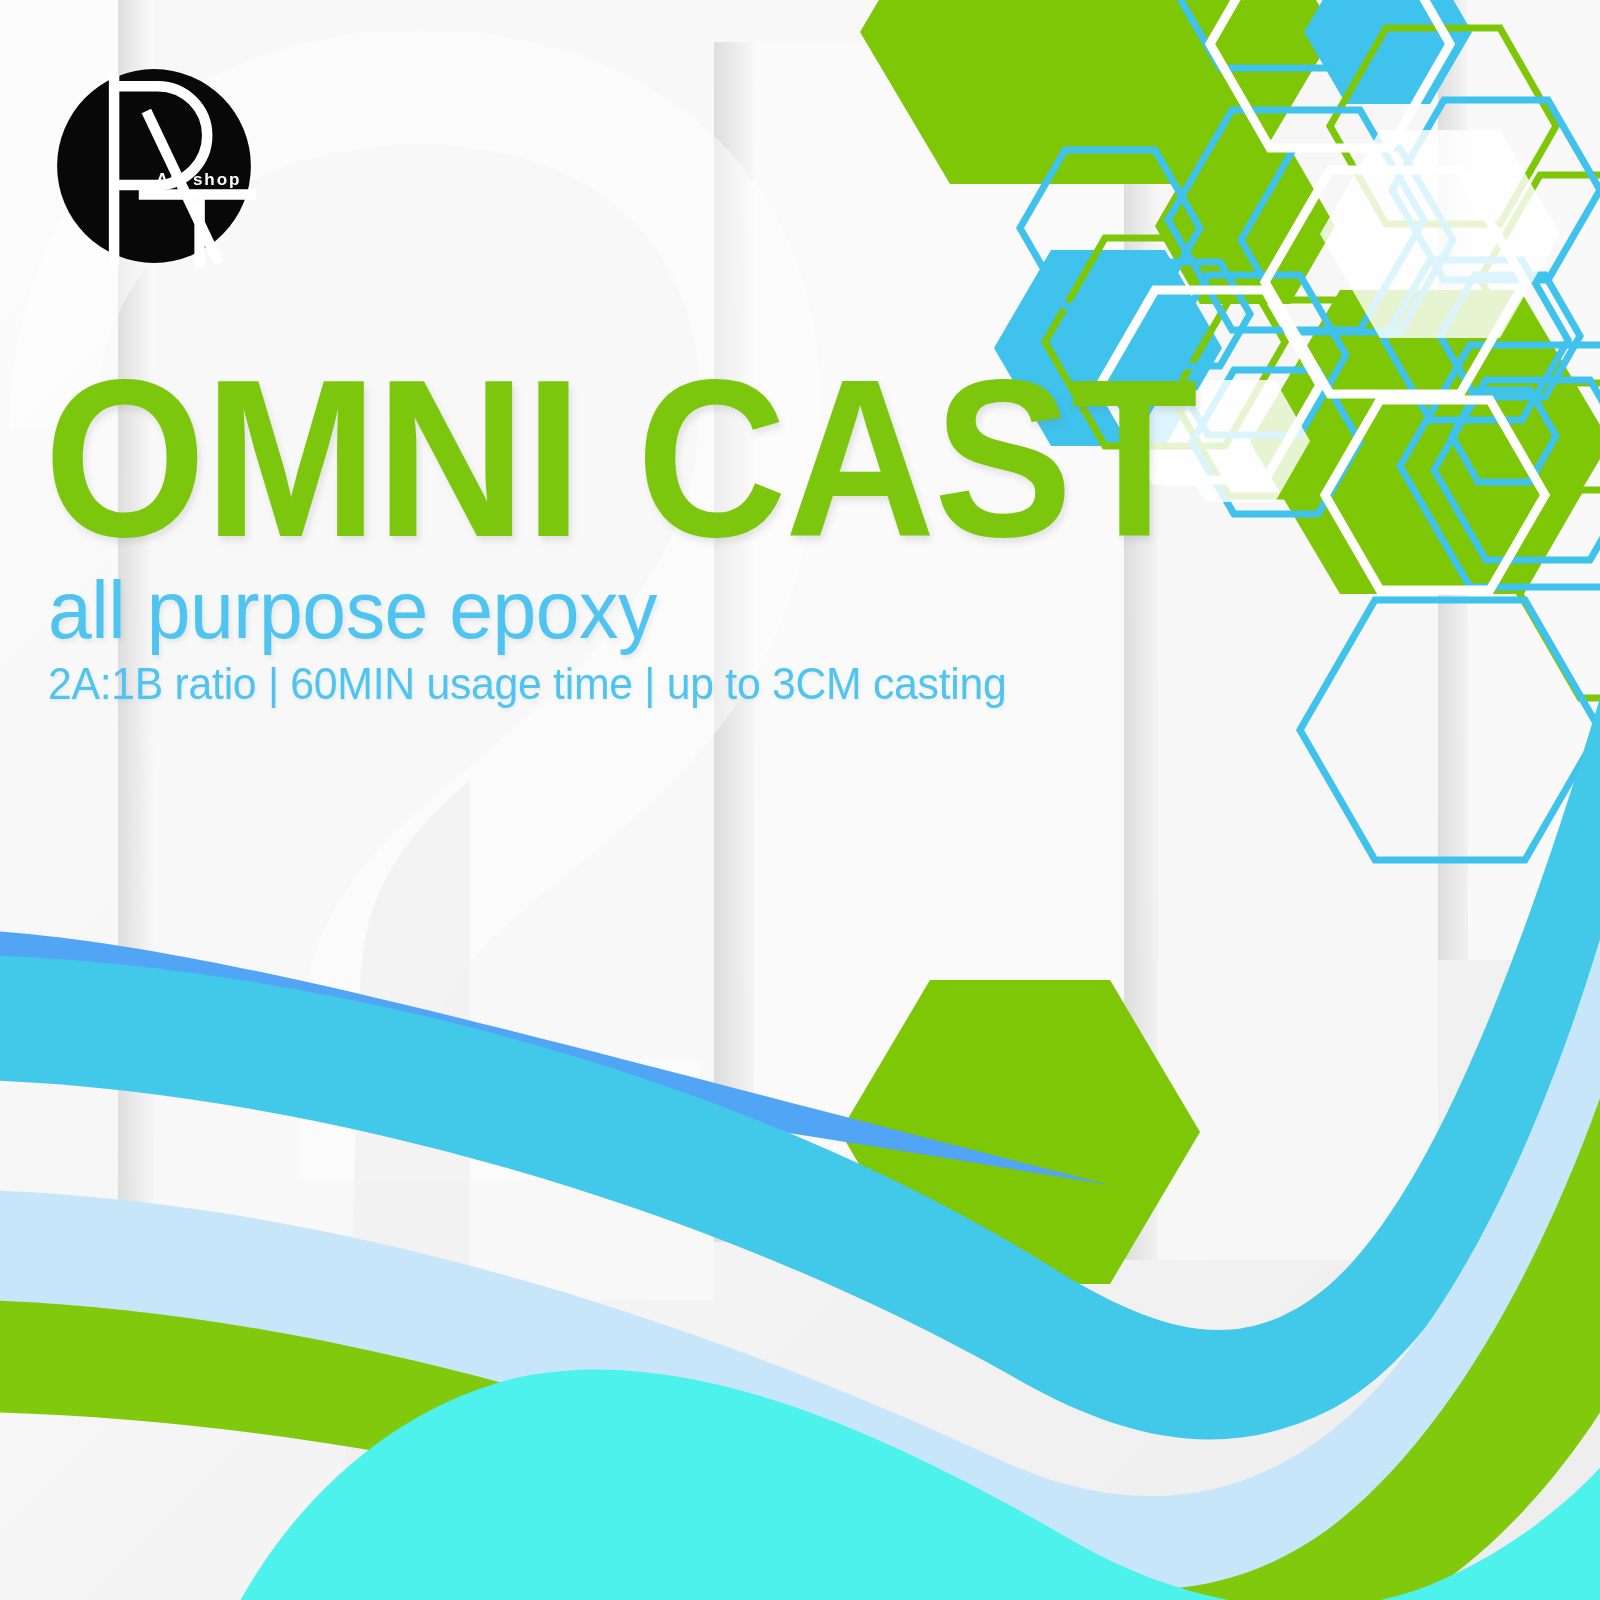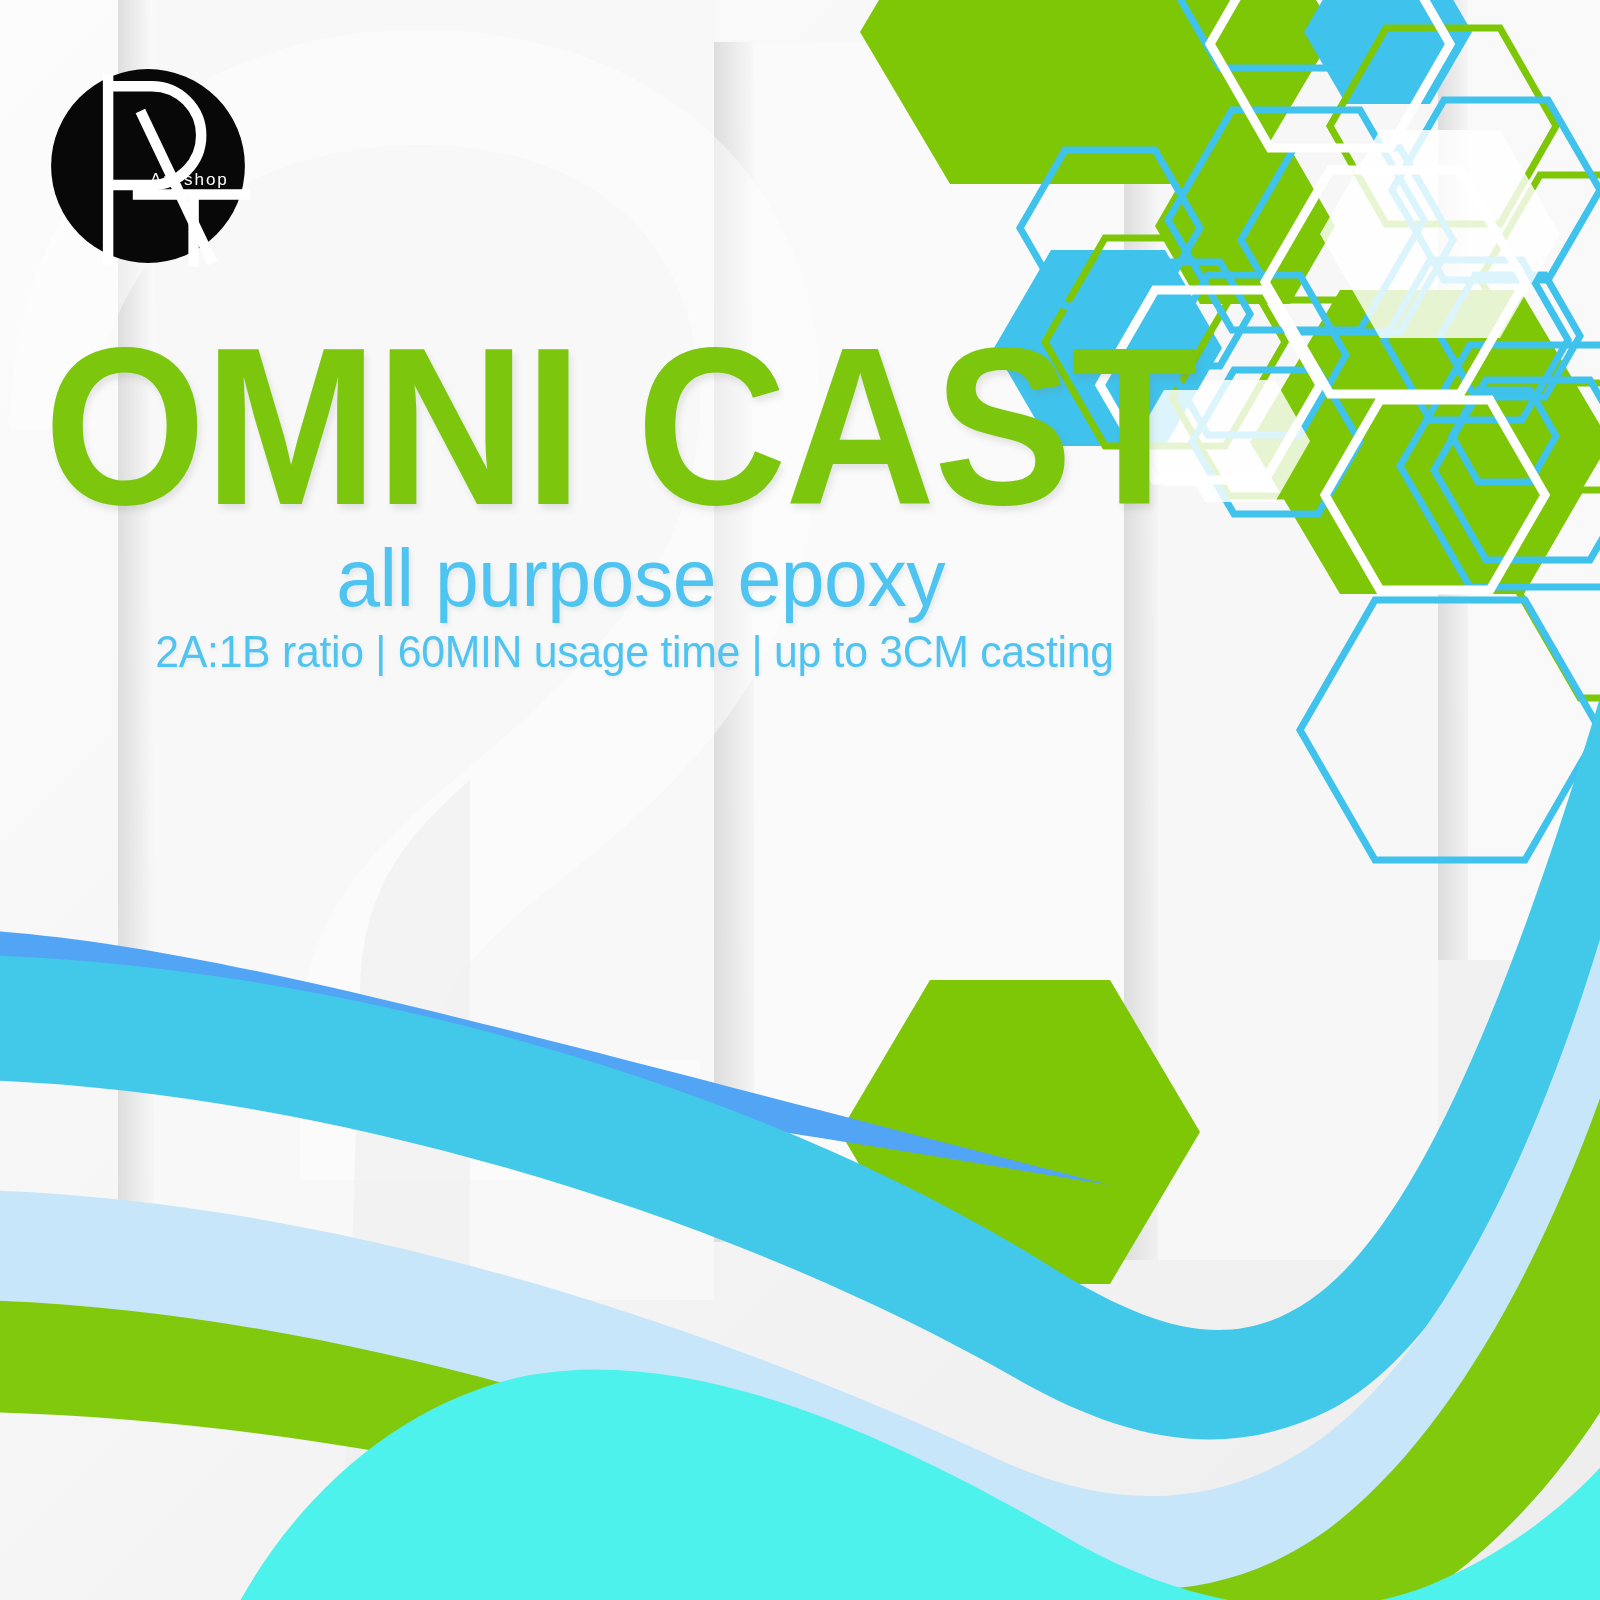--- a/index.html
+++ b/index.html
@@ -24,35 +24,35 @@
     height: 1600px;
     display: block;
   }
   .bg-svg  { z-index: 1; }
   .hex-svg { z-index: 3; }
   .wave-svg{ z-index: 4; }
 
   
   .logo {
     position: absolute;
-    left: 34px;
+    left: 40px;
     top: 52px;
     width: 228px;
     height: 228px;
     z-index: 6;
+    font-weight: bold;
   }
   .logo svg { display: block; width: 100%; height: 100%; }
 
   
   .textblock {
     position: absolute;
     left: 44px;
-    top: 328px;
+    top: 360px;
     z-index: 7;
-    text-align: center;
   }
   .title {
     margin: 0;
     font-family: "Liberation Sans Narrow", "Liberation Sans", sans-serif;
     font-size: 224px;
     line-height: 0.88;
     font-weight: 700;
     color: #7CC70E;
     letter-spacing: -2px;
     transform: scaleX(0.93);

